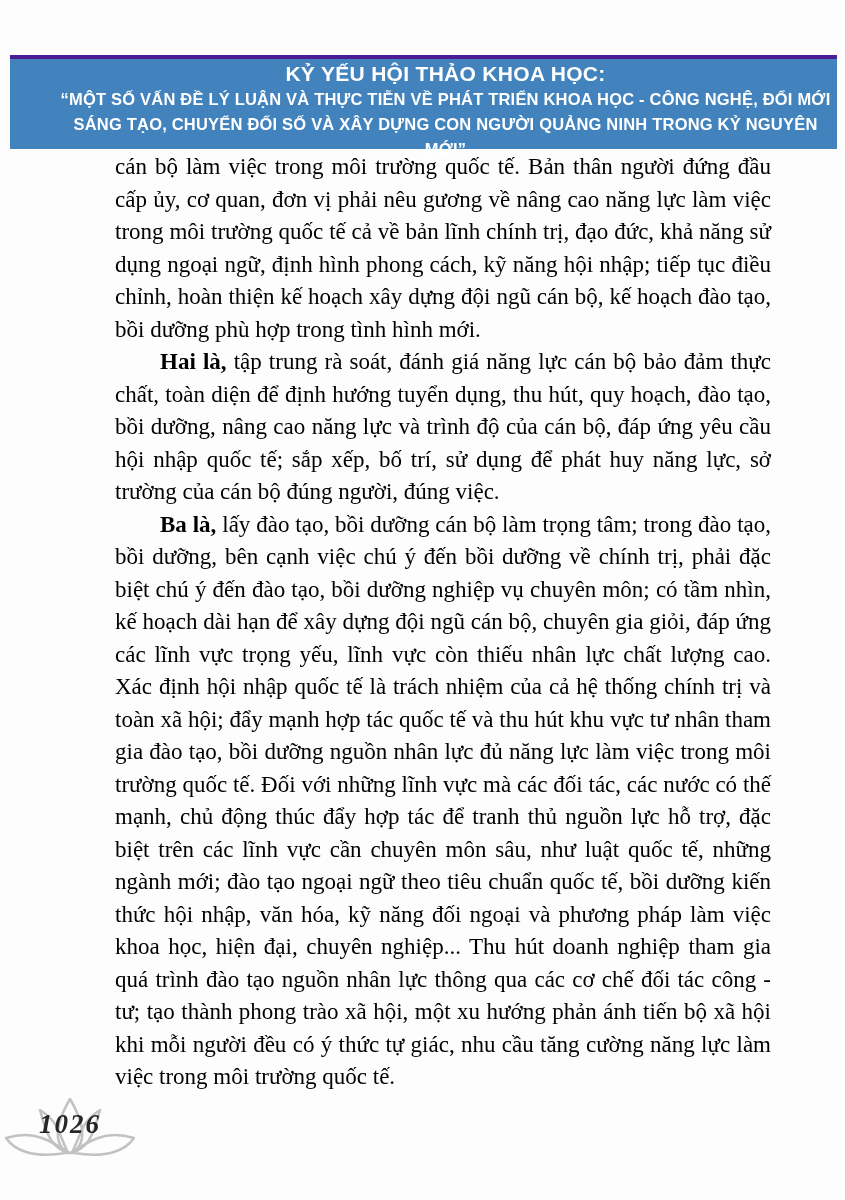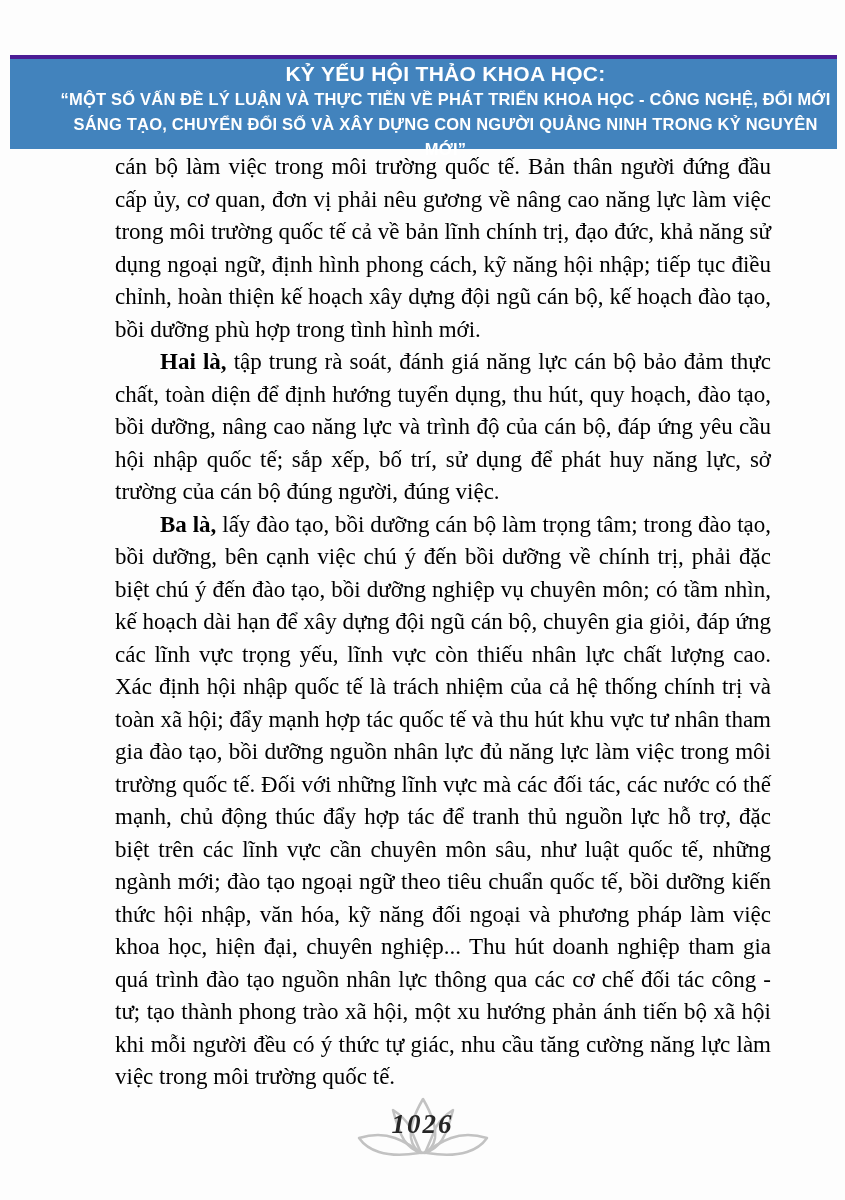--- a/index.html
+++ b/index.html
@@ -65,21 +65,20 @@
     font-weight: bold;
   }
   
   .footer {
     position: absolute;
     left: 0;
     top: 1095px;
     width: 845px;
     height: 70px;
     display: flex;
-    justify-content: center;
     align-items: flex-start;
   }
   .pageno-wrap {
     position: relative;
     width: 140px;
     height: 68px;
   }
   .pageno-wrap svg {
     position: absolute;
     left: 0;

